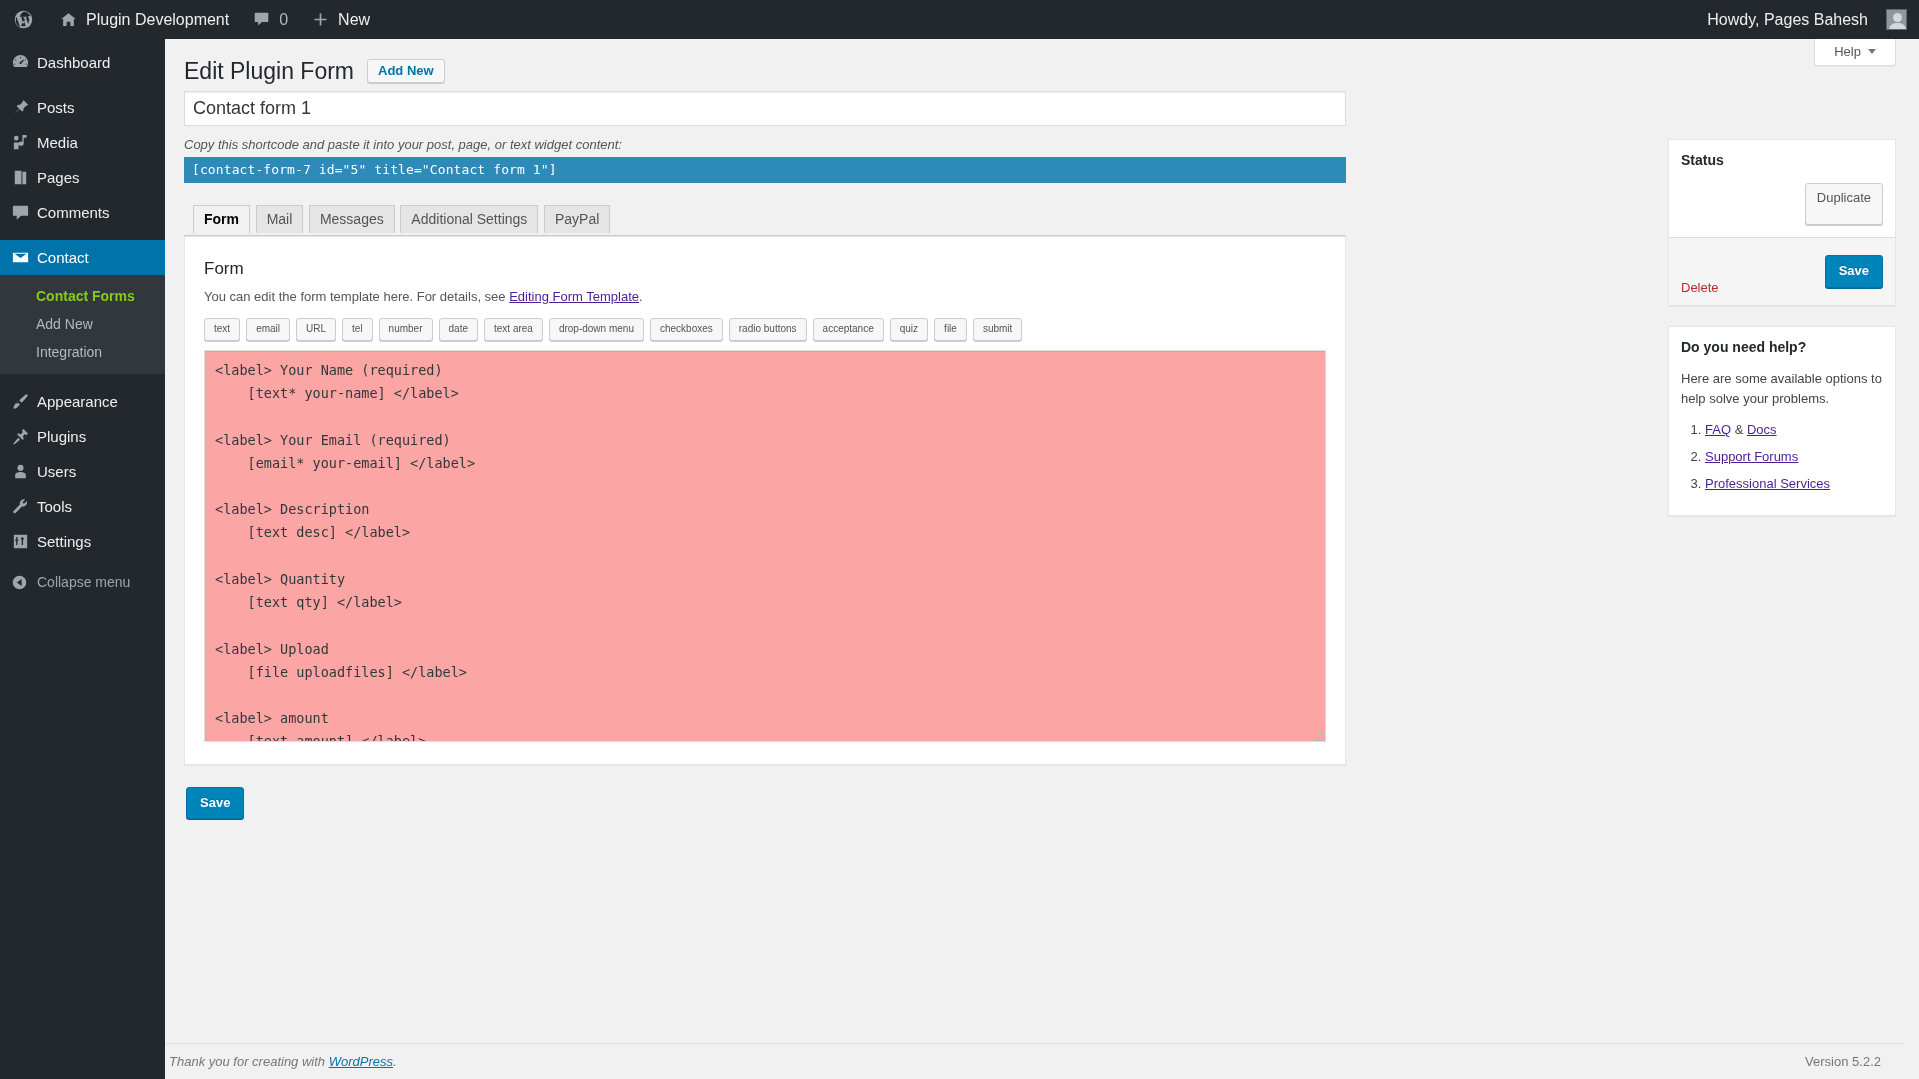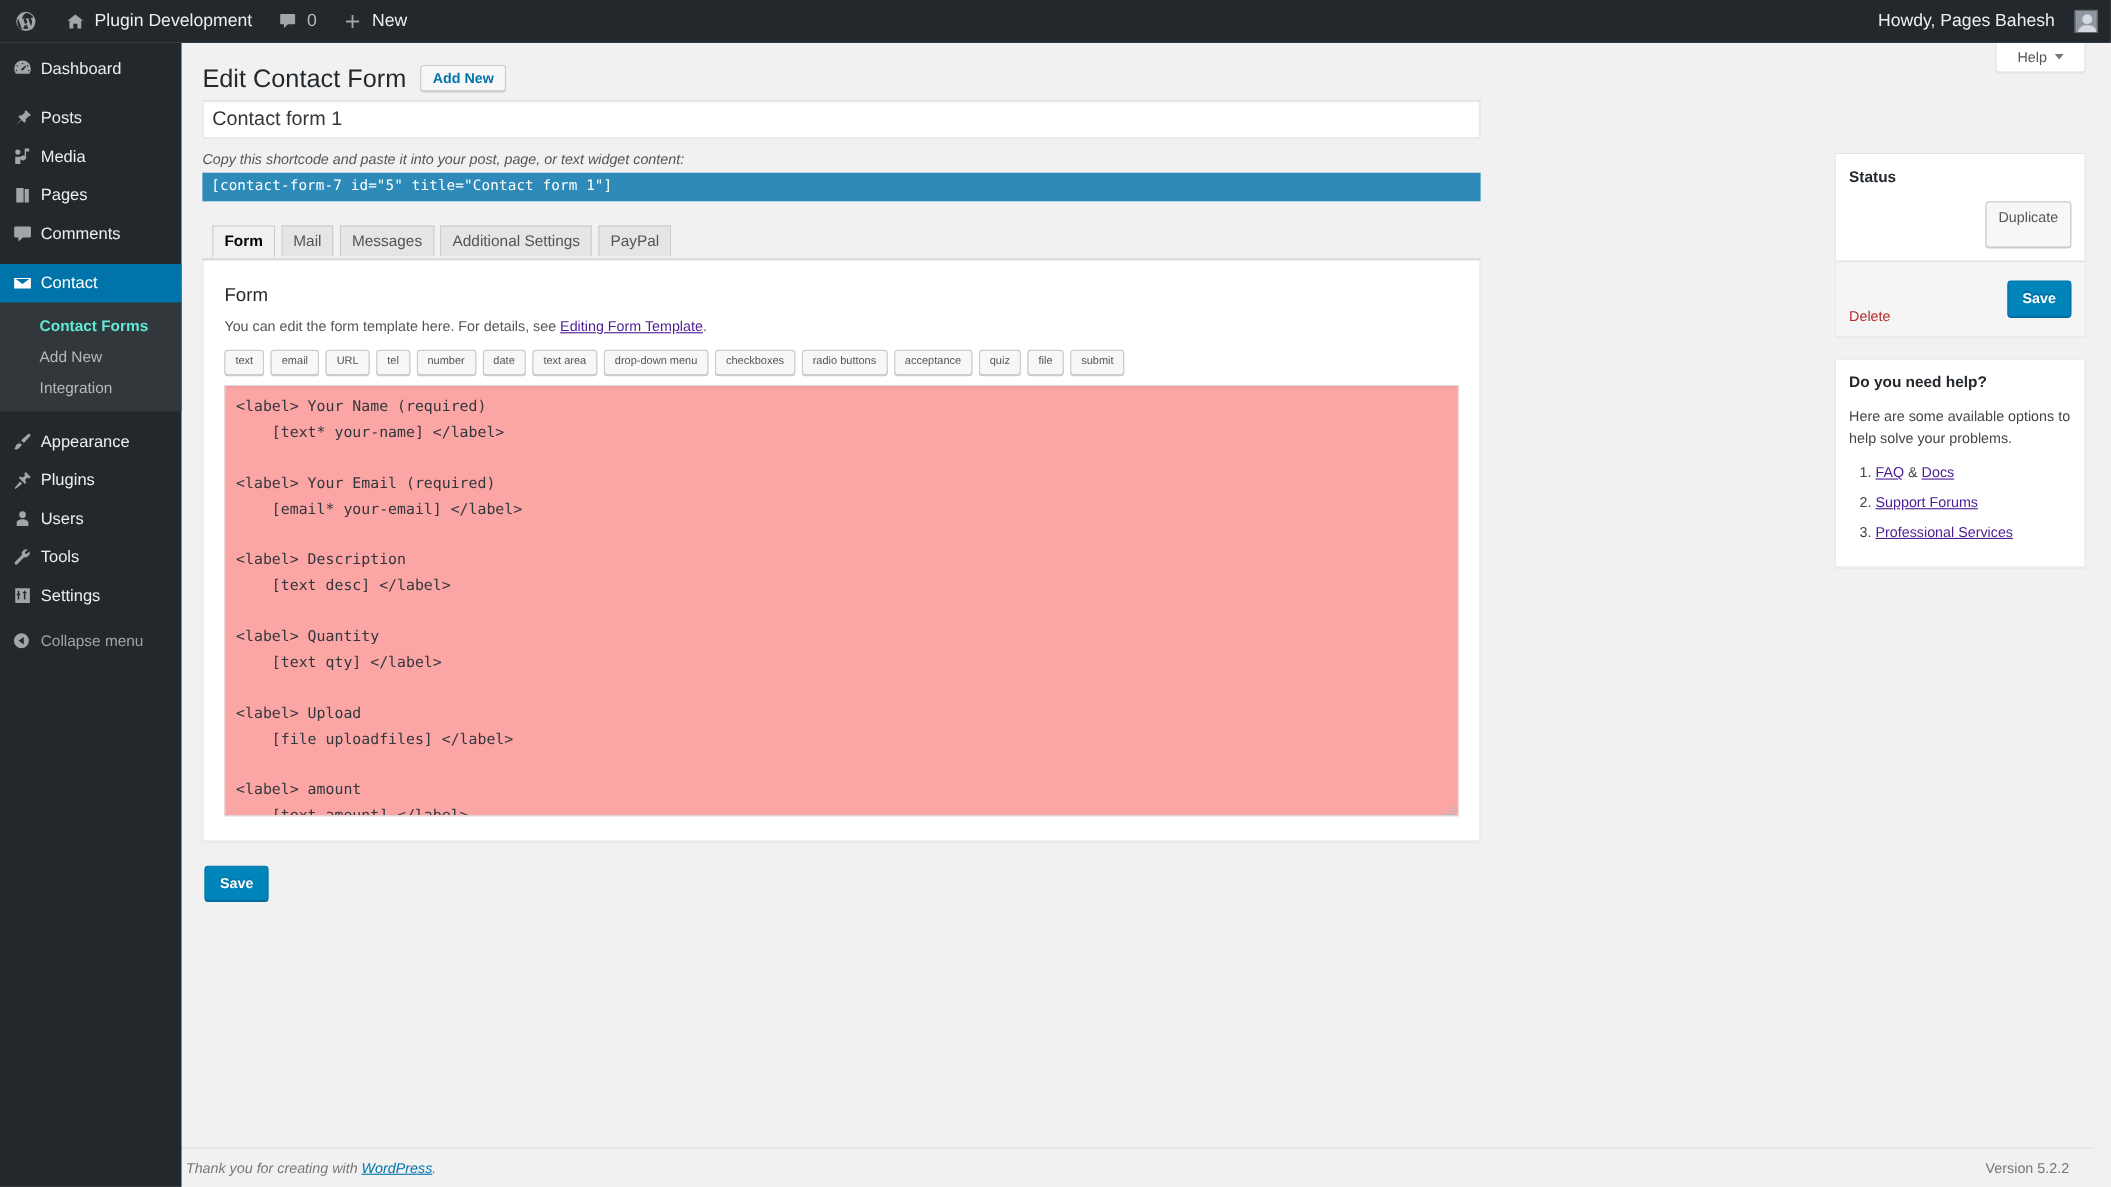--- a/index.html
+++ b/index.html
@@ -71,21 +71,21 @@
     content:""; position:absolute; right:-8px; top:50%;
     margin-top:-8px; border:8px solid transparent;
     border-right-color:#f1f1f1;
   }
   .menu-gap { height: 10px; }
   .submenu { background: #32373c; padding: 7px 0 8px; }
   .submenu a {
     display:block; padding: 6px 0 6px 36px;
     color: #b4b9be; font-size: 14px; text-decoration:none; cursor:pointer;
   }
-  .submenu a.current { color:#5eead4; font-weight:bold; }
+  .submenu a.current { color:#84cc16; font-weight:bold; }
   .collapse {
     display:flex; align-items:center; height: 34px; padding-left: 11px;
     color:#a0a5aa; font-size:14px; cursor:pointer; margin-top: 6px;
   }
   .collapse .mi { width:26px; display:flex; align-items:center; }
 
   
   #wpcontent {
     position: absolute; top: 39px; left: 165px;
     width: 1754px; height: 1040px;
@@ -403,21 +403,21 @@
   <div class="help-tab-wrap">
     <div class="help-btn">
       <span>Help</span>
       <span class="caret"></span>
     </div>
   </div>
 
   <div id="wpbody" class="clearfix">
 
     <div class="page-head">
-      <h1 class="page-title">Edit Contact Form</h1>
+      <h1 class="page-title">Edit Plugin Form</h1>
       <a class="page-title-action">Add New</a>
     </div>
 
     <div class="side-col">
 
       <div class="postbox">
         <h2 class="hndle">Status</h2>
         <div class="minor-pub">
           <button class="button-secondary">Duplicate</button>
         </div>

